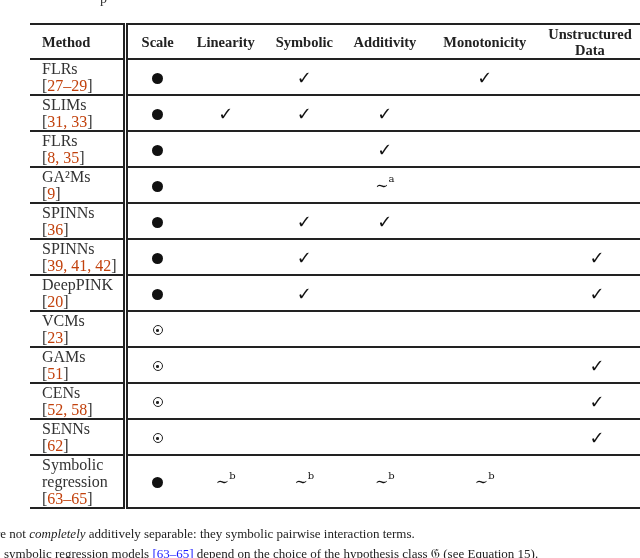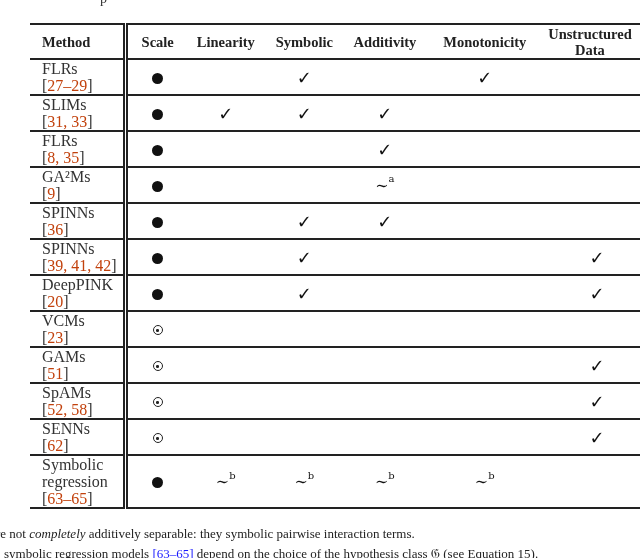--- a/index.html
+++ b/index.html
@@ -198,21 +198,21 @@
           </td>
           <td class="cell"><span class="dot-circle"></span></td>
           <td class="cell"></td>
           <td class="cell"></td>
           <td class="cell"></td>
           <td class="cell"></td>
           <td class="cell"><span class="check">✓</span></td>
         </tr>
         <tr>
           <td class="method sep">
-            <div>SpAMs</div>
+            <div>CENs</div>
             <div><span class="bracket">[</span><span class="refs">52, 58</span><span class="bracket">]</span></div>
           </td>
           <td class="cell"><span class="dot-circle"></span></td>
           <td class="cell"></td>
           <td class="cell"></td>
           <td class="cell"></td>
           <td class="cell"></td>
           <td class="cell"><span class="check">✓</span></td>
         </tr>
         <tr>

